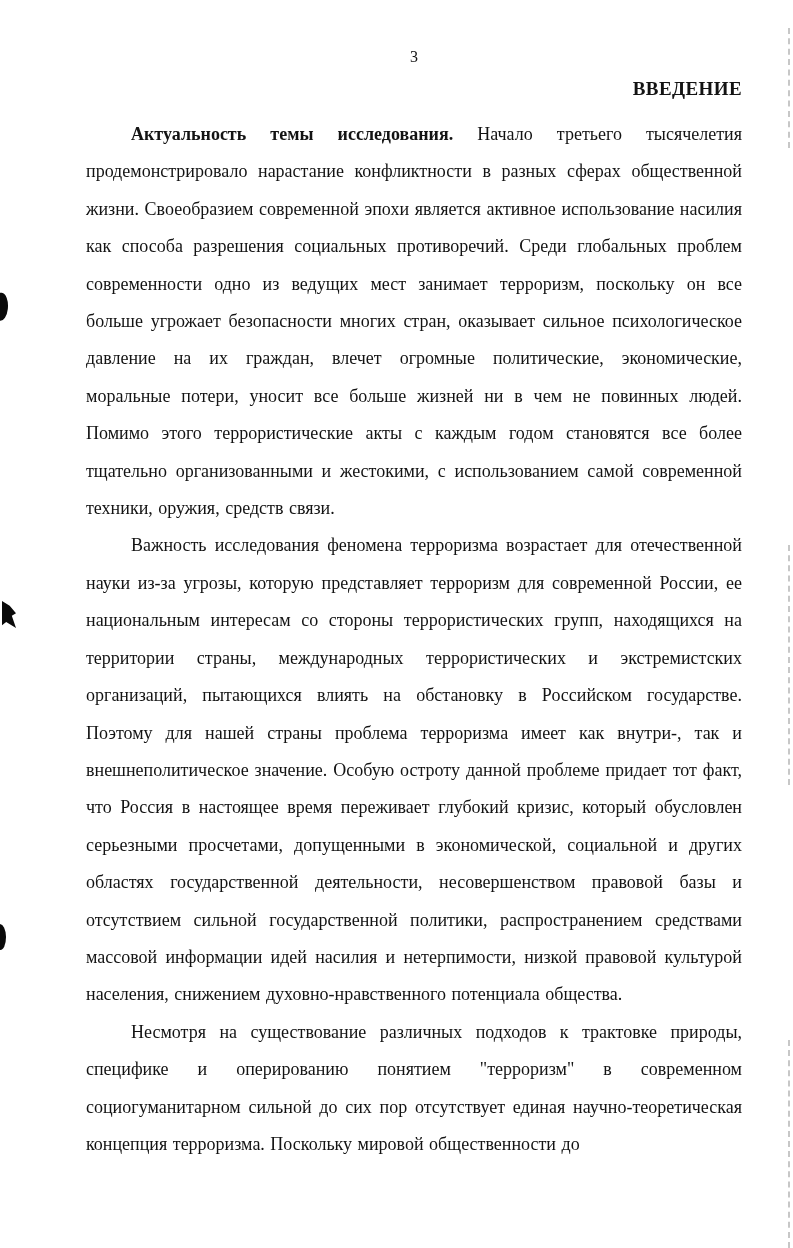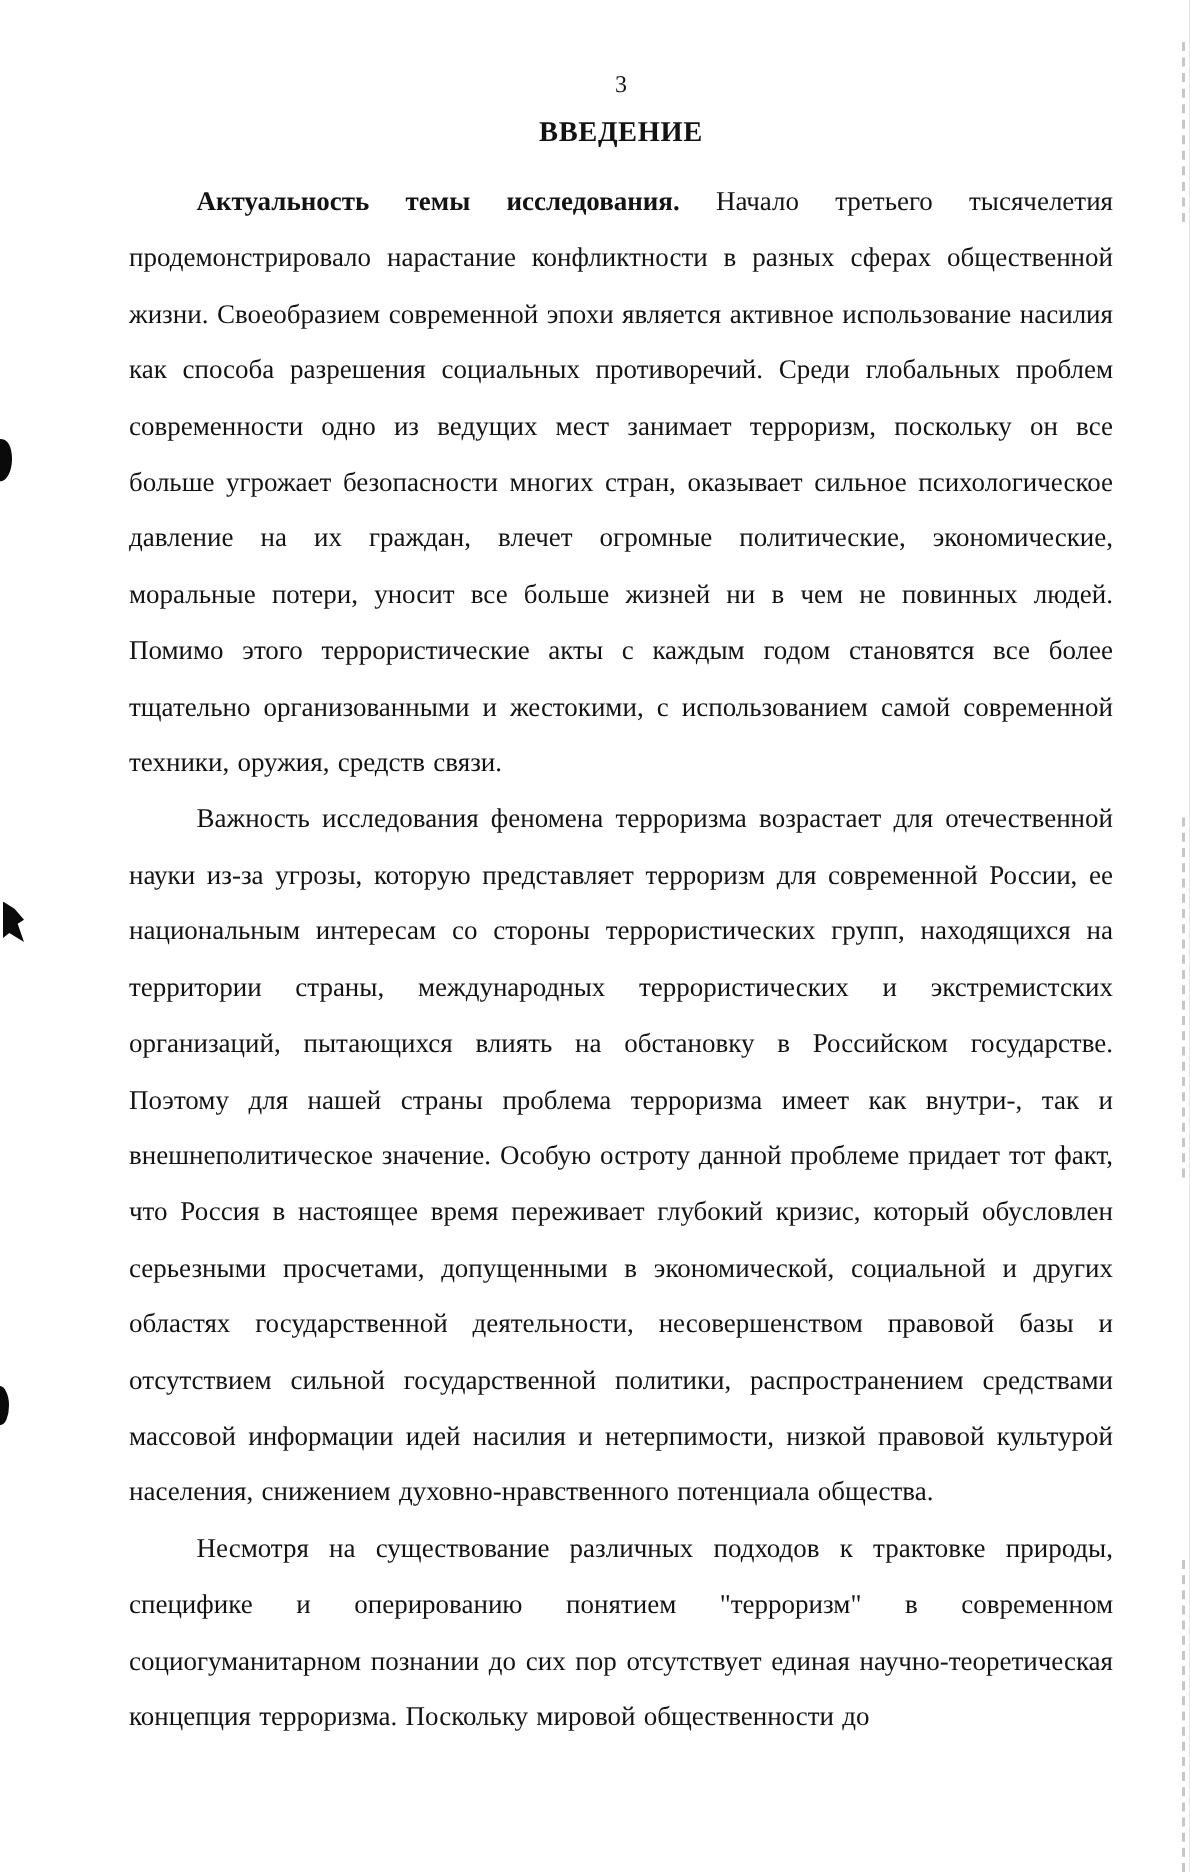--- a/index.html
+++ b/index.html
@@ -23,21 +23,21 @@
     left: 86px;
     width: 656px;
     top: 48px;
   }
   .page-number {
     text-align: center;
     font-size: 16px;
     margin-bottom: 12px;
   }
   .heading {
-    text-align: center;
+    text-align: right;
     font-weight: bold;
     font-size: 19px;
     letter-spacing: 0.4px;
     margin-bottom: 16px;
     font-family: inherit;
   }
   .para {
     font-size: 18px;
     line-height: 37.4px;
     text-align: justify;
@@ -79,21 +79,21 @@
 
     <p class="para">
       <span class="lead">Актуальность темы исследования.</span><span> Начало третьего тысячелетия продемонстрировало нарастание конфликтности в разных сферах общественной жизни. Своеобразием современной эпохи является активное использование насилия как способа разрешения социальных противоречий. Среди глобальных проблем современности одно из ведущих мест занимает терроризм, поскольку он все больше угрожает безопасности многих стран, оказывает сильное психологическое давление на их граждан, влечет огромные политические, экономические, моральные потери, уносит все больше жизней ни в чем не повинных людей. Помимо этого террористические акты с каждым годом становятся все более тщательно организованными и жестокими, с использованием самой современной техники, оружия, средств связи.</span>
     </p>
 
     <p class="para">
       <span class="lead"></span><span>Важность исследования феномена терроризма возрастает для отечественной науки из-за угрозы, которую представляет терроризм для современной России, ее национальным интересам со стороны террористических групп, находящихся на территории страны, международных террористических и экстремистских организаций, пытающихся влиять на обстановку в Российском государстве. Поэтому для нашей страны проблема терроризма имеет как внутри-, так и внешнеполитическое значение. Особую остроту данной проблеме придает тот факт, что Россия в настоящее время переживает глубокий кризис, который обусловлен серьезными просчетами, допущенными в экономической, социальной и других областях государственной деятельности, несовершенством правовой базы и отсутствием сильной государственной политики, распространением средствами массовой информации идей насилия и нетерпимости, низкой правовой культурой населения, снижением духовно-нравственного потенциала общества.</span>
     </p>
 
     <p class="para">
-      <span class="lead"></span><span>Несмотря на существование различных подходов к трактовке природы, специфике и оперированию понятием "терроризм" в современном социогуманитарном познании до сих пор отсутствует единая научно-теоретическая концепция терроризма. Поскольку мировой общественности до</span>
+      <span class="lead"></span><span>Несмотря на существование различных подходов к трактовке природы, специфике и оперированию понятием "терроризм" в современном социогуманитарном сильной до сих пор отсутствует единая научно-теоретическая концепция терроризма. Поскольку мировой общественности до</span>
     </p>
   </div>
 
   <div class="artifact artifact-1"></div>
   <div class="artifact artifact-2"></div>
   <div class="artifact artifact-3"></div>
 
   <div class="right-dash right-dash-1"></div>
   <div class="right-dash right-dash-2"></div>
   <div class="right-dash right-dash-3"></div>

